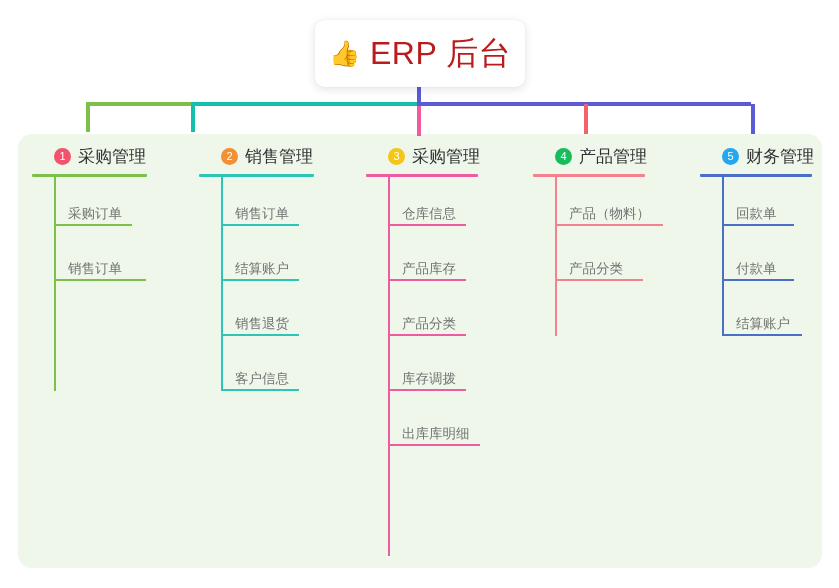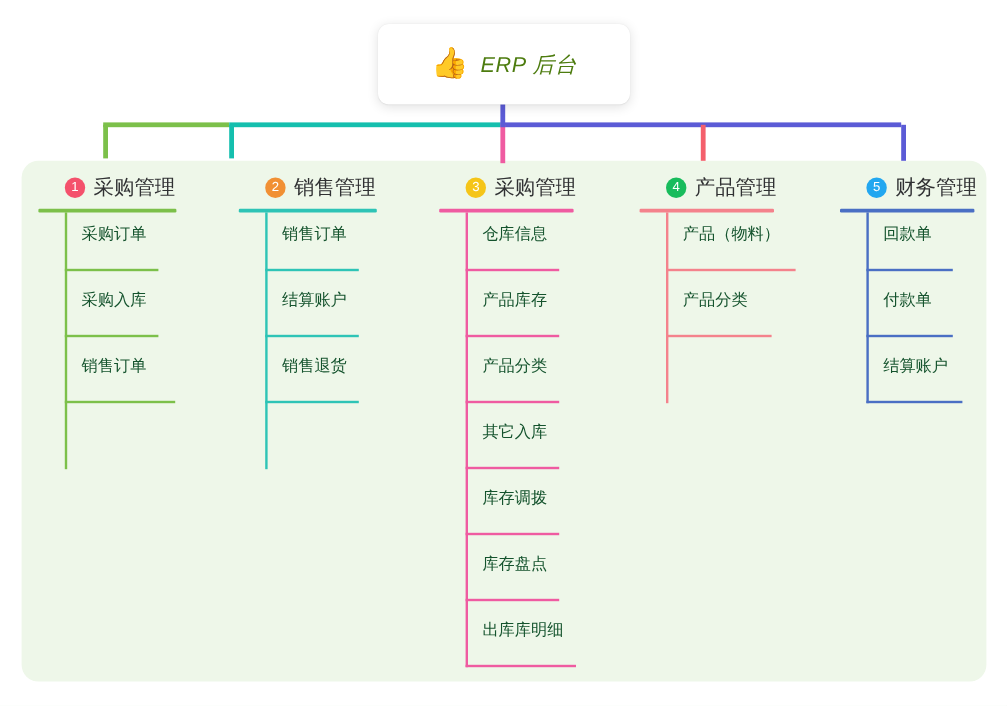--- a/index.html
+++ b/index.html
@@ -32,25 +32,24 @@
     justify-content: center;
     gap: 10px;
     z-index: 6;
   }
   #root-card .thumb {
     font-size: 25px;
     line-height: 1;
     color: #f0b429;
   }
   #root-card .root-title {
-    font-size: 18px;
-    color: #4d7c0f;
+    font-size: 32px;
+    color: #b91c1c;
     letter-spacing: 0.5px;
     white-space: nowrap;
-    font-style: italic;
   }
 
   
   .stem-center {
     position: absolute;
     left: 417px;
     top: 86px;
     width: 4px;
     height: 20px;
     background: #5b5bd6;
@@ -126,23 +125,23 @@
     top: 0;
     width: 2px;
   }
   .item {
     position: relative;
     height: 55px;
   }
   .item-label {
     position: absolute;
     left: 36px;
-    bottom: 28px;
+    bottom: 9px;
     font-size: 13.5px;
-    color: #14532d;
+    color: #737373;
     white-space: nowrap;
   }
   .item-rule {
     position: absolute;
     left: 22px;
     bottom: 6px;
     height: 2px;
   }
 </style>
 </head>
@@ -174,24 +173,20 @@
         <span class="col-head-label">采购管理</span>
       </div>
       <div class="head-rule" style="width: 115px; background: rgb(124, 192, 74);"></div>
       <div class="items">
         <div class="spine" style="background: rgb(124, 192, 74); height: 214px;"></div>
         <div class="item">
           <span class="item-label">采购订单</span>
           <div class="item-rule" style="width: 78px; background: rgb(124, 192, 74);"></div>
         </div>
         <div class="item">
-          <span class="item-label">采购入库</span>
-          <div class="item-rule" style="width: 78px; background: rgb(124, 192, 74);"></div>
-        </div>
-        <div class="item">
           <span class="item-label">销售订单</span>
           <div class="item-rule" style="width: 92px; background: rgb(124, 192, 74);"></div>
         </div>
       </div>
     </div>
     <div class="col" style="left: 199px;">
       <div class="col-head">
         <span class="badge" style="background: rgb(241, 144, 52);">2</span>
         <span class="col-head-label">销售管理</span>
       </div>
@@ -203,20 +198,24 @@
           <div class="item-rule" style="width: 78px; background: rgb(46, 196, 182);"></div>
         </div>
         <div class="item">
           <span class="item-label">结算账户</span>
           <div class="item-rule" style="width: 78px; background: rgb(46, 196, 182);"></div>
         </div>
         <div class="item">
           <span class="item-label">销售退货</span>
           <div class="item-rule" style="width: 78px; background: rgb(46, 196, 182);"></div>
         </div>
+        <div class="item">
+          <span class="item-label">客户信息</span>
+          <div class="item-rule" style="width: 78px; background: rgb(46, 196, 182);"></div>
+        </div>
       </div>
     </div>
     <div class="col" style="left: 366px;">
       <div class="col-head">
         <span class="badge" style="background: rgb(245, 197, 24);">3</span>
         <span class="col-head-label">采购管理</span>
       </div>
       <div class="head-rule" style="width: 112px; background: rgb(239, 91, 161);"></div>
       <div class="items">
         <div class="spine" style="background: rgb(239, 91, 161); height: 379px;"></div>
@@ -226,29 +225,21 @@
         </div>
         <div class="item">
           <span class="item-label">产品库存</span>
           <div class="item-rule" style="width: 78px; background: rgb(239, 91, 161);"></div>
         </div>
         <div class="item">
           <span class="item-label">产品分类</span>
           <div class="item-rule" style="width: 78px; background: rgb(239, 91, 161);"></div>
         </div>
         <div class="item">
-          <span class="item-label">其它入库</span>
-          <div class="item-rule" style="width: 78px; background: rgb(239, 91, 161);"></div>
-        </div>
-        <div class="item">
           <span class="item-label">库存调拨</span>
-          <div class="item-rule" style="width: 78px; background: rgb(239, 91, 161);"></div>
-        </div>
-        <div class="item">
-          <span class="item-label">库存盘点</span>
           <div class="item-rule" style="width: 78px; background: rgb(239, 91, 161);"></div>
         </div>
         <div class="item">
           <span class="item-label">出库库明细</span>
           <div class="item-rule" style="width: 92px; background: rgb(239, 91, 161);"></div>
         </div>
       </div>
     </div>
     <div class="col" style="left: 533px;">
       <div class="col-head">

